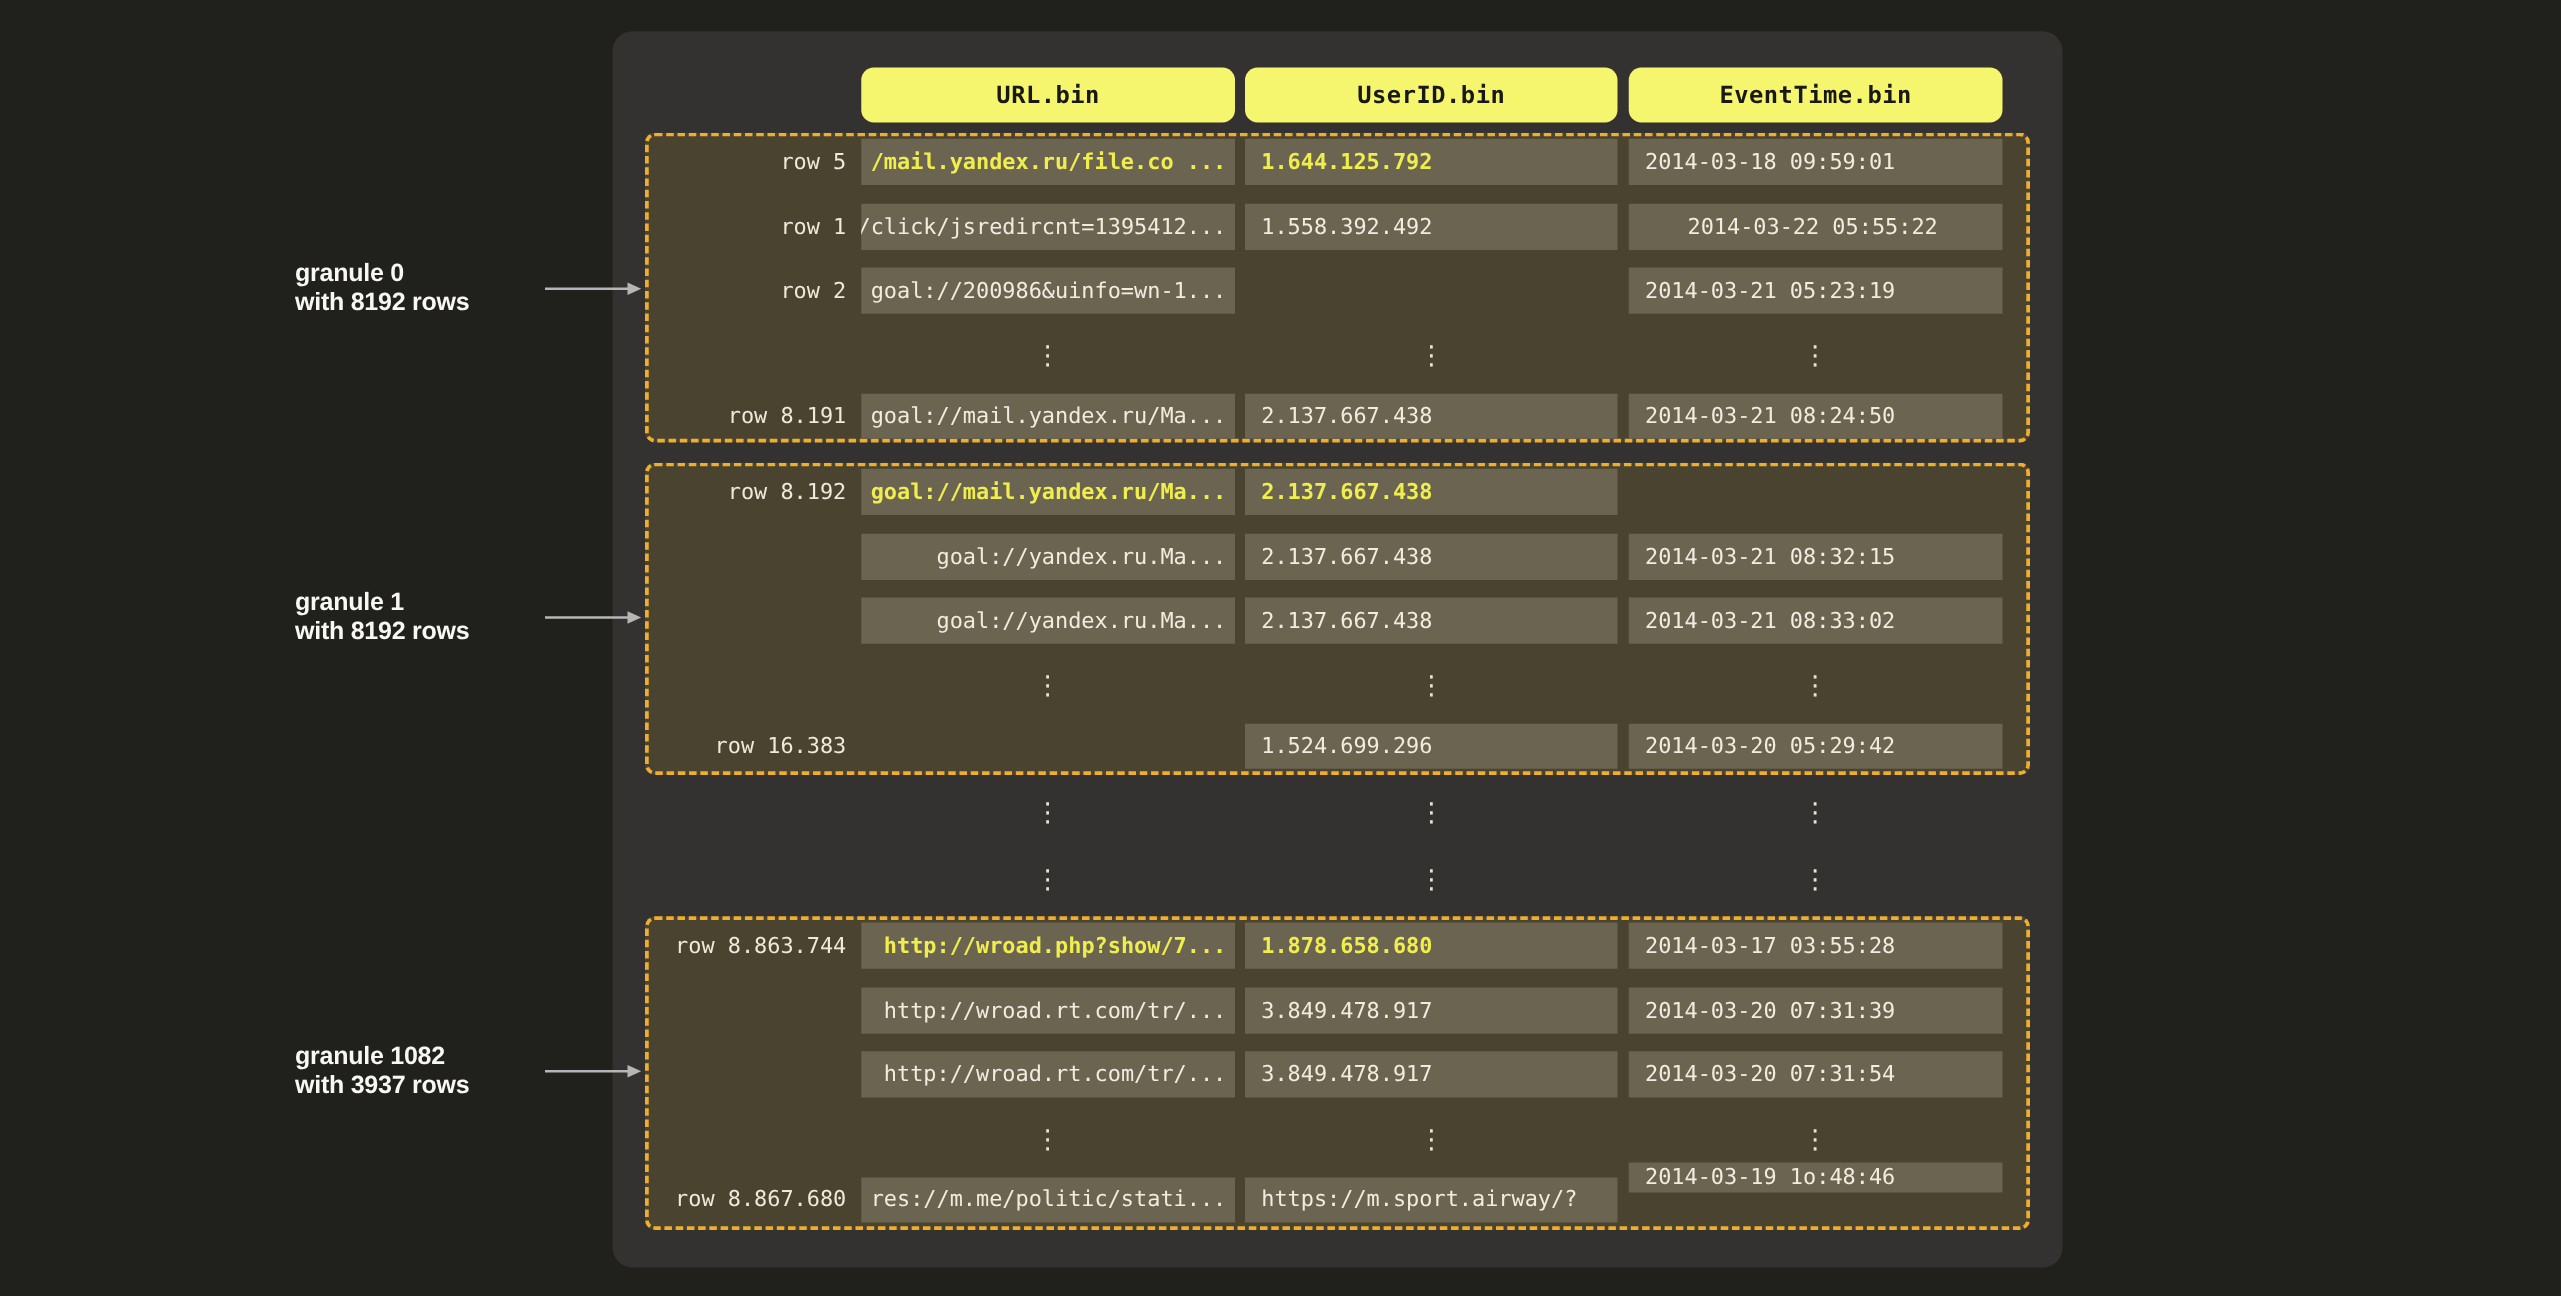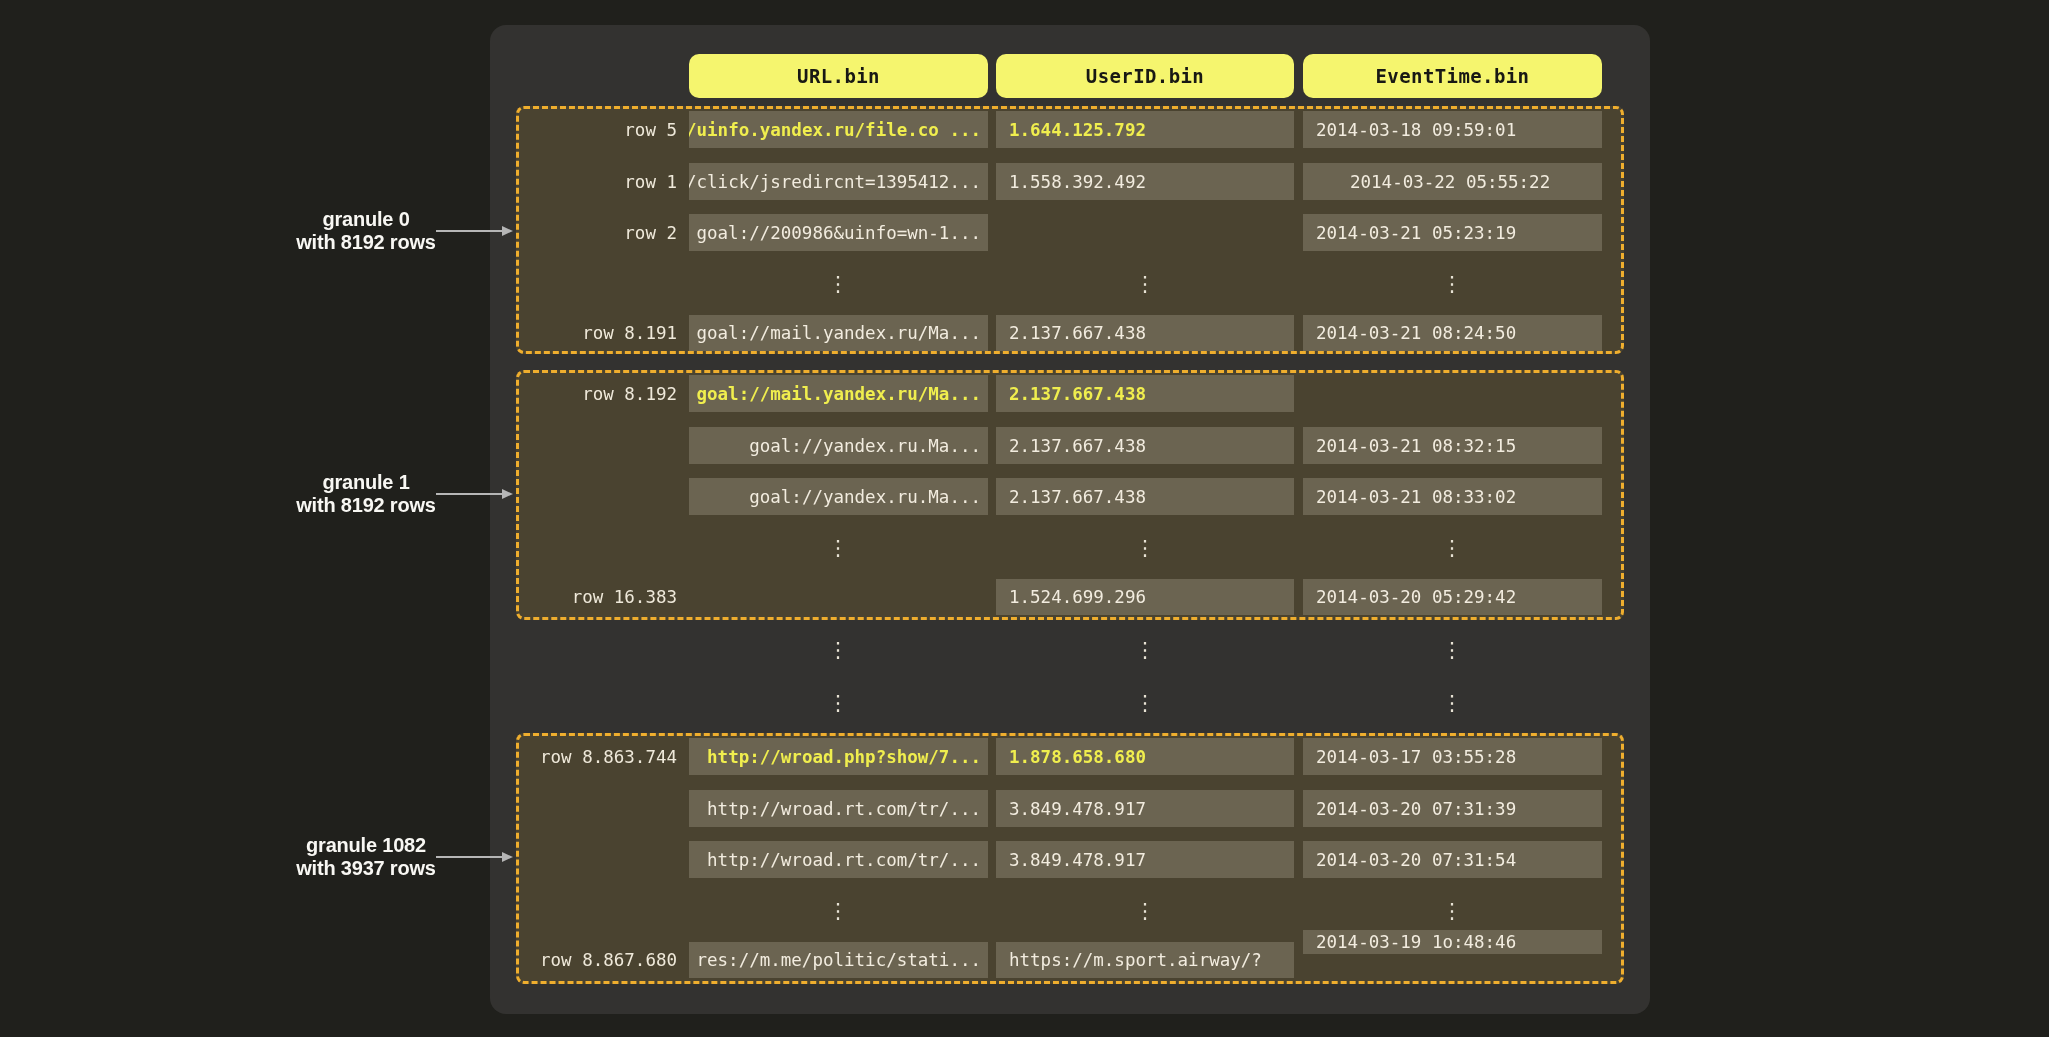--- a/index.html
+++ b/index.html
@@ -35,21 +35,21 @@
   }
   .cell.url{justify-content:flex-end;padding-right:7px;padding-left:8px;}
   .cell.val{justify-content:flex-start;padding-left:13px;padding-right:6px;}
   .cell.hl{color:var(--highlight-text,#f0ee4e);font-weight:bold;}
   .vdots{
     position:absolute;width:44px;text-align:center;color:#e8e3d5;
     font-size:21px;line-height:37px;
   }
   .gapdots{position:absolute;width:44px;text-align:center;color:#e8e3d5;font-size:21px;line-height:36px;}
   .annot{
-    position:absolute;width:260px;text-align:center;color:#f8f7f3;
+    position:absolute;width:260px;color:#f8f7f3;
     font-family:"Liberation Sans",sans-serif;font-weight:bold;
     font-size:20px;line-height:23px;letter-spacing:-.2px;
   }
   .arrow-line{position:absolute;height:2px;background:#b6b6b6;}
   .arrow-head{
     position:absolute;width:0;height:0;
     border-left:11px solid #b6b6b6;border-top:5px solid transparent;border-bottom:5px solid transparent;
   }
 </style>
 </head>
@@ -58,21 +58,21 @@
 <div class="page" id="page">
   <div class="panel"></div>
   <div id="headers">
       <div class="header-box" style="left: 689px; width: 299px;">URL.bin</div>
       <div class="header-box" style="left: 996px; width: 298px;">UserID.bin</div>
       <div class="header-box" style="left: 1303px; width: 299px;">EventTime.bin</div>
     </div>
   <div id="granules">
       <div class="granule" style="top: 106px; height: 248px;">
         <div class="row-label" style="top: 2px; height: 37px;">row 5</div>
-        <div class="cell url hl" style="left: 170px; width: 299px; top: 2px; height: 37px;">/uinfo.yandex.ru/file.co ...</div>
+        <div class="cell url hl" style="left: 170px; width: 299px; top: 2px; height: 37px;">/mail.yandex.ru/file.co ...</div>
         <div class="cell val hl" style="left: 477px; width: 298px; top: 2px; height: 37px;">1.644.125.792</div>
         <div class="cell val" style="left: 784px; width: 299px; top: 2px; height: 37px;">2014-03-18 09:59:01</div>
         <div class="row-label" style="top: 54px; height: 37px;">row 1</div>
         <div class="cell url" style="left: 170px; width: 299px; top: 54px; height: 37px;">/click/jsredircnt=1395412...</div>
         <div class="cell val" style="left: 477px; width: 298px; top: 54px; height: 37px;">1.558.392.492</div>
         <div class="cell val" style="left: 784px; width: 299px; top: 54px; height: 37px; padding-left: 47px;">2014-03-22 05:55:22</div>
         <div class="row-label" style="top: 105px; height: 37px;">row 2</div>
         <div class="cell url" style="left: 170px; width: 299px; top: 105px; height: 37px;">goal://200986&amp;uinfo=wn-1...</div>
         <div class="cell val" style="left: 784px; width: 299px; top: 105px; height: 37px;">2014-03-21 05:23:19</div>
         <div class="vdots" style="left: 297px; top: 157px; height: 37px;">⋮</div>

